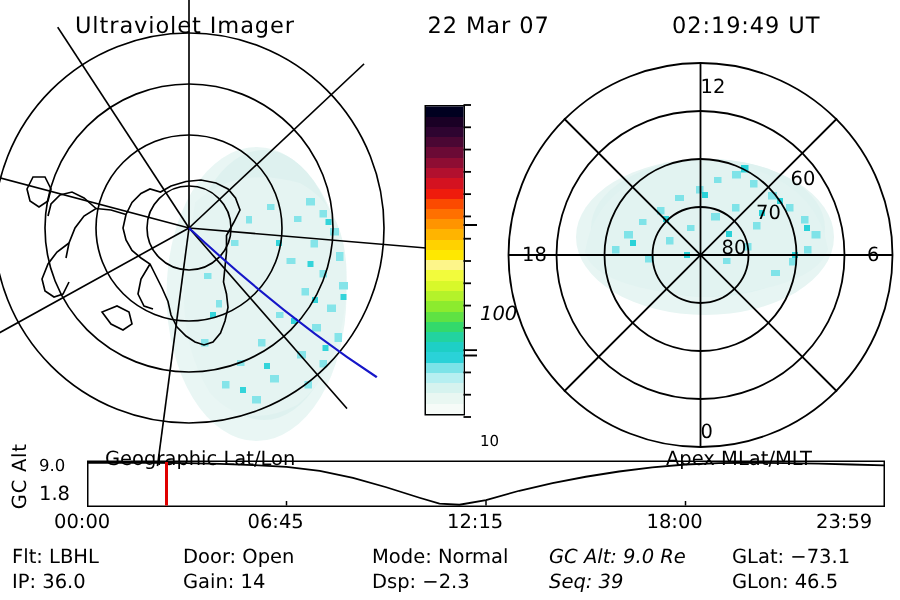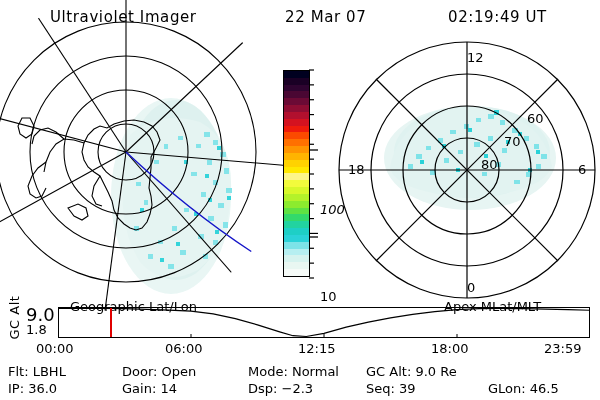--- a/index.html
+++ b/index.html
@@ -24,54 +24,54 @@
   #mlat-panel{left:338px;top:40px;width:258px;height:258px;}
   svg{display:block;overflow:visible;}
 
   
   #cbar-wrap{left:265px;top:60px;width:90px;height:230px;}
   #cbar-box{position:absolute;left:18px;top:10px;width:27px;height:207px;
             border:1px solid #000;box-sizing:border-box;}
   #cbar-grad{position:absolute;left:0;top:0;right:0;bottom:0;}
   #cbar-ticksvg{position:absolute;left:44px;top:9px;}
   #cbar-lab-hi{position:absolute;left:55px;top:142px;font-size:13px;font-style:italic;}
-  #cbar-lab-lo{position:absolute;left:55px;top:229px;font-size:13px;}
+  #cbar-lab-lo{position:absolute;left:55px;top:229px;font-size:10px;}
   #cbar-axis-title{
     position:absolute;left:-53px;top:100px;width:170px;
     transform:rotate(-90deg);transform-origin:center center;
     font-size:13px;text-align:center;white-space:nowrap;
   }
   sup{font-size:9px;vertical-align:super;}
 
   
   #cap-geo{left:70px;top:299px;font-size:13px;white-space:nowrap;}
   #cap-mlt{left:406px;top:299px;font-size:13px;white-space:nowrap;margin-left:38px;}
 
   
   #alt-strip{left:0;top:306px;width:600px;height:34px;}
   #alt-ylabel{
     position:absolute;left:-13px;top:4px;width:54px;
     transform:rotate(-90deg);transform-origin:center center;
     font-size:13px;text-align:center;white-space:nowrap;letter-spacing:0.5px;
   }
-  #alt-tick-hi{position:absolute;left:26px;top:-2px;font-size:18px;}
+  #alt-tick-hi{position:absolute;left:26px;top:-2px;font-size:11px;}
   #alt-tick-lo{position:absolute;left:26px;top:16px;font-size:13px;}
   #alt-box{position:absolute;left:58px;top:1px;width:532px;height:31px;
            border:1px solid #000;box-sizing:border-box;}
   #alt-svg{position:absolute;left:58px;top:1px;}
   #alt-marker{position:absolute;width:2px;background:#e00000;top:2px;height:29px;}
   #alt-xaxis{left:0;top:341px;width:600px;height:18px;}
   #alt-xaxis span{position:absolute;font-size:13px;white-space:nowrap;}
 
   
   #status{left:0;top:364px;width:600px;height:36px;}
   #status .row{position:absolute;left:0;width:600px;height:17px;}
   #status .r0{top:0;} #status .r1{top:17px;}
   #status .cell{position:absolute;font-size:13px;white-space:nowrap;}
-  .c0{left:8px;} .c1{left:122px;} .c2{left:248px;} .c3{left:366px;} .c4{left:488px;}
+  .c0{left:8px;} .c1{left:122px;} .c2{left:248px;} .c3{left:366px;font-style:italic;} .c4{left:488px;}
 </style>
 </head>
 <body>
 
 <div id="header" class="abs nosel">
   <span id="hdr-title">Ultraviolet Imager</span>
   <span id="hdr-date">22 Mar 07</span>
   <span id="hdr-time">02:19:49 UT</span>
 </div>
 
@@ -280,32 +280,33 @@
       <path d="M0.00 1.50 L22.17 1.50 L44.33 1.50 L66.50 1.69 L88.67 2.28 L110.83 3.06 L133.00 4.22 L155.17 6.94 L177.33 11.61 L199.50 17.83 L221.67 24.83 L234.97 28.72 L248.27 29.50 L266.00 26.39 L288.17 20.17 L310.33 15.11 L332.50 10.83 L354.67 7.33 L376.83 4.61 L399.00 2.67 L421.17 1.69 L443.33 1.50 L465.50 1.69 L487.67 2.08 L509.83 2.67 L531.56 3.25" fill="none" stroke="#000" stroke-width="1.2"></path>
       <line x1="133" x2="133" y1="30" y2="27" stroke="#000" stroke-width="1"></line>
       <line x1="266" x2="266" y1="30" y2="27" stroke="#000" stroke-width="1"></line>
       <line x1="399" x2="399" y1="30" y2="27" stroke="#000" stroke-width="1"></line>
     </svg>
   <div id="alt-marker" style="left: 109.654px; background: rgb(224, 0, 0);"></div>
 </div>
 
 <div id="alt-xaxis" class="abs nosel">
     <span style="left: 36px; top: 0px;">00:00</span>
-    <span style="left: 165px; top: 0px;">06:00</span>
+    <span style="left: 165px; top: 0px;">06:45</span>
     <span style="left: 298px; top: 0px;">12:15</span>
     <span style="left: 431px; top: 0px;">18:00</span>
     <span style="left: 544px; top: 0px;">23:59</span>
   </div>
 
 <div id="status" class="abs nosel">
     <div class="row r0">
       <div class="cell c0">Flt: LBHL</div>
       <div class="cell c2">Mode: Normal</div>
       <div class="cell c1">Door: Open</div>
       <div class="cell c3">GC Alt: 9.0 Re</div>
+      <div class="cell c4">GLat: −73.1</div>
     </div>
     <div class="row r1">
       <div class="cell c0">IP: 36.0</div>
       <div class="cell c1">Gain: 14</div>
       <div class="cell c2">Dsp: −2.3</div>
       <div class="cell c3">Seq: 39</div>
       <div class="cell c4">GLon: 46.5</div>
     </div>
   </div>
 

